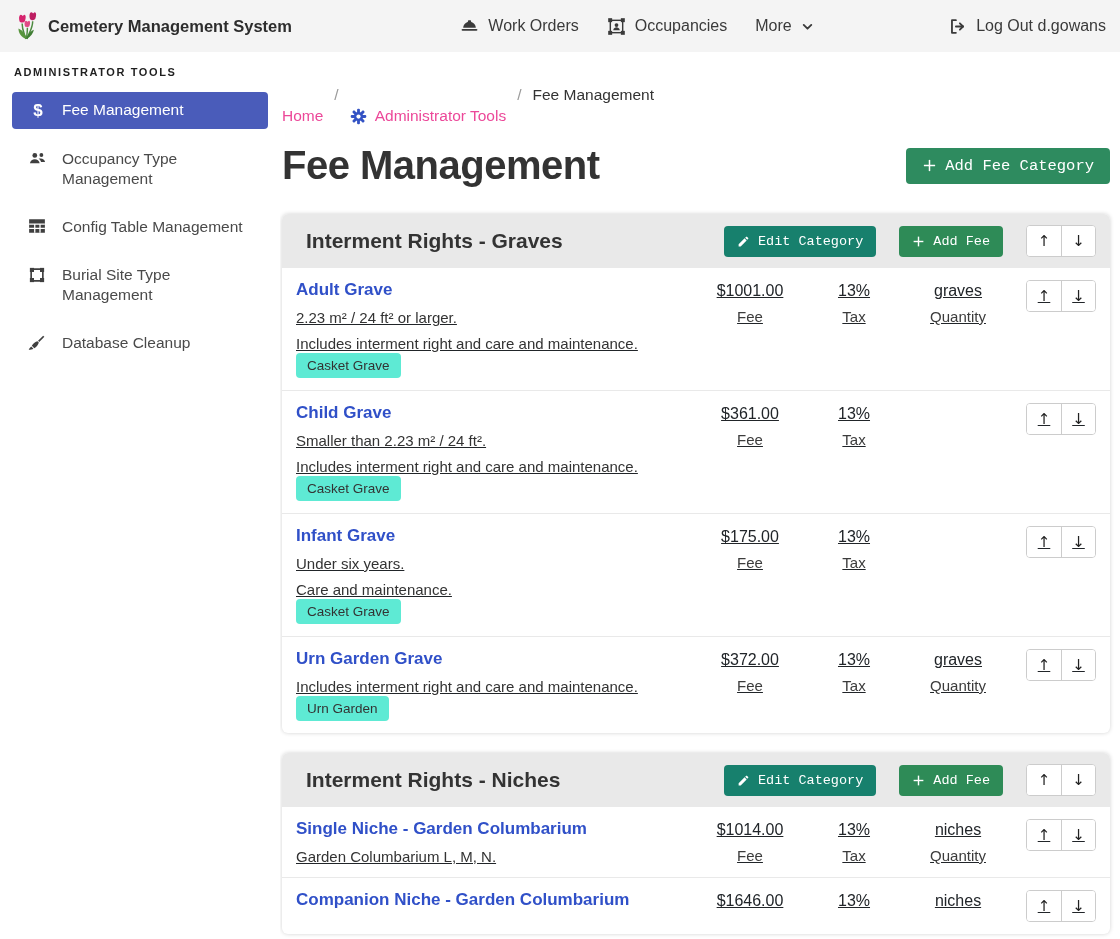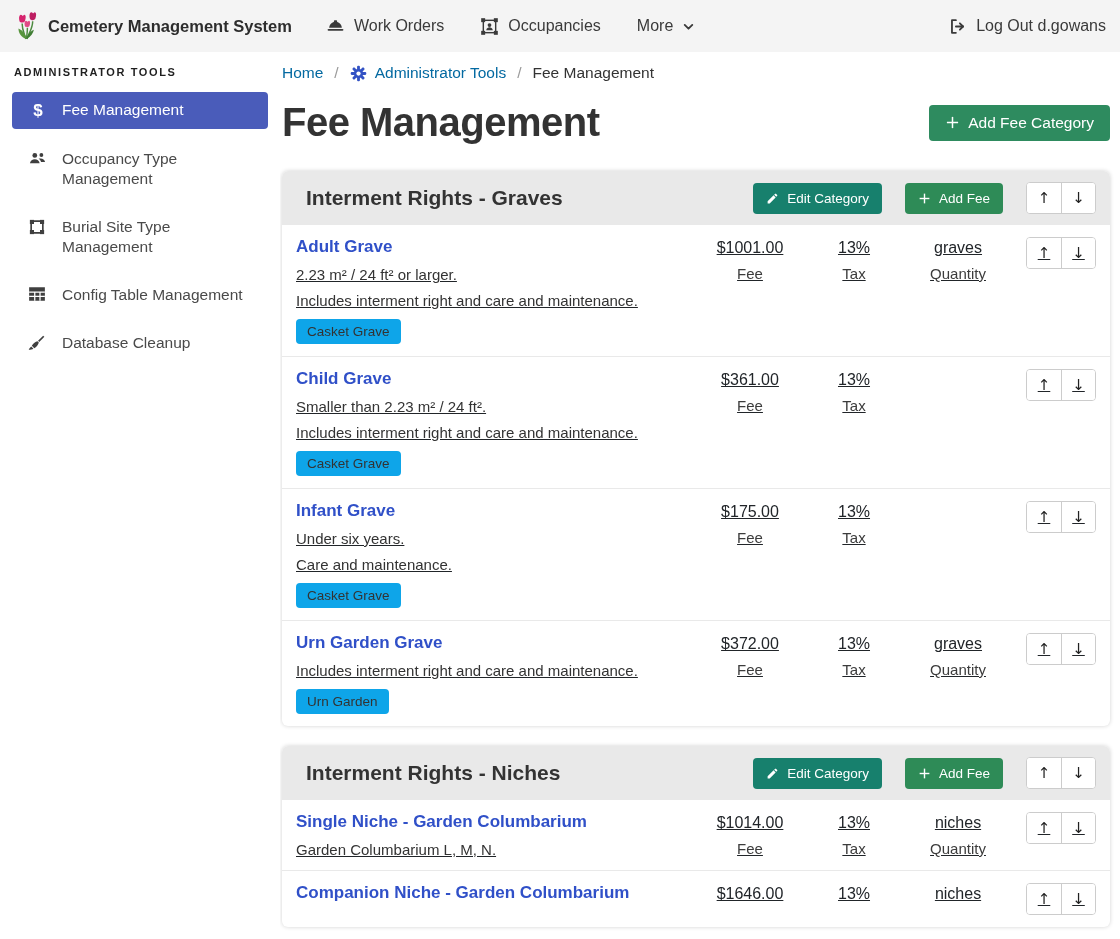--- a/index.html
+++ b/index.html
@@ -4,21 +4,21 @@
 <style>
   * { margin:0; padding:0; box-sizing:border-box; }
   html,body { width:1120px; height:939px; overflow:hidden; background:#fff;
     font-family:"Liberation Sans", sans-serif; color:#212529; }
 
   
   .navbar { height:52px; background:#f4f4f4; display:flex; align-items:center;
     padding:0 14px; }
   .brand { display:flex; align-items:center; gap:8px; }
   .brand-title { font-size:16.5px; font-weight:bold; color:#2d2d2d; }
-  .nav-links { display:flex; align-items:center; gap:36px; margin-left:34px; flex:1; }
+  .nav-links { display:flex; align-items:center; gap:28px; margin-left:34px; flex:1;justify-content:center; }
   .nav-link { display:flex; align-items:center; gap:9px; font-size:16px; color:#3a3a3a;
     cursor:pointer; text-decoration:none; }
   .nav-link svg { display:block; }
   .logout { display:flex; gap:9px; font-size:16px; color:#3a3a3a; cursor:pointer; }
 
   
   .page-wrap { display:flex; height:887px; }
   .sidebar { width:280px; padding:14px 12px 0 12px; flex-shrink:0; }
   .sidebar-heading { font-size:11px; font-weight:600; letter-spacing:1.6px; color:#1f1f1f;
     padding:0 2px; margin-bottom:14px; }
@@ -26,29 +26,29 @@
     font-size:15.5px; color:#4a4a4a; border-radius:4px; margin-bottom:12px; cursor:pointer;
     line-height:20px; }
   .side-item .s-icon { width:20px; text-align:center; flex-shrink:0; color:#3f3f3f; padding-top:1px; }
   .side-item.active { background:#4a5cba; color:#fff; }
   .side-item.active .s-icon { color:#fff; }
   .dollar-glyph { font-weight:bold; font-size:17px; }
 
   
   .main { flex:1; padding:12px 10px 0 2px; overflow:hidden; }
   .breadcrumb { display:flex; align-items:center; gap:11px; font-size:15.5px; margin-bottom:18px; }
-  .breadcrumb a { color:#0369a1; text-decoration:none; display:flex; align-items:center; gap:8px; }
+  .breadcrumb a { color:#ec4899; text-decoration:none; display:flex; align-items:center; gap:8px;margin-top:43px; }
   .crumb-sep { color:#9a9a9a; }
   .crumb-current { color:#333; }
 
   .title-row { display:flex; align-items:center; justify-content:space-between; margin-bottom:26px; }
   h1.page-title { font-size:40px; font-weight:600; color:#333; letter-spacing:-0.5px; }
 
   .btn { display:inline-flex; align-items:center; gap:8px; border:none; border-radius:4px;
-    color:#fff; cursor:pointer; font-family:Liberation Sans, sans-serif; }
+    color:#fff; cursor:pointer; font-family:Liberation Mono, monospace; }
   .btn-add-category { background:#2e8b5f; font-size:15.5px; padding:9px 16px; }
   .btn-teal  { background:#17806d; font-size:13.5px; padding:8px 13px;align-items:center; }
   .btn-green { background:#2e8b57; font-size:13.5px; padding:8px 13px; }
 
   .arrow-group { display:inline-flex; border:1px solid #ccc; border-radius:4px;
     background:#fff; overflow:hidden; }
   .arrow-btn { width:34px; height:30px; background:#fff; border:none; font-size:15px;
     color:#222; cursor:pointer; font-family:"DejaVu Sans", sans-serif; }
   .arrow-btn + .arrow-btn { border-left:1px solid #ccc; }
 
@@ -57,22 +57,22 @@
     background:#fff; }
   .card-header { display:flex; align-items:center; gap:23px; background:#e9e9e9;
     border-radius:6px 6px 0 0; padding:11px 14px 11px 24px; }
   .cat-title { flex:1; font-size:21px; font-weight:600; color:#333; }
 
   .fee-row { display:flex; align-items:flex-start; padding:12px 14px; border-bottom:1px solid #e9e9e9;text-decoration:underline; }
   .fee-row:last-child { border-bottom:none; }
   .fee-main { flex:1; min-width:0; }
   .fee-name { font-size:17px; font-weight:bold; color:#3050c8; text-decoration:none; display:inline-block; }
   .fee-desc { font-size:15px; color:#333; margin-top:9px; }
-  .badge { display:inline-block; background:#0ea5e9; color:#333; font-size:13.5px;
-    padding:5px 11px; border-radius:4px; margin-top:10px; }
+  .badge { display:inline-block; background:#5eead4; color:#333; font-size:13.5px;
+    padding:5px 11px; border-radius:4px; margin-top:1px; }
   .fee-col { width:104px; text-align:center; padding-top:2px; flex-shrink:0; }
   .fee-col .val { font-size:16px; color:#212529; }
   .fee-col .lbl { font-size:15px; color:#3c3c3c; margin-top:8px; }
   .row-arrows { width:86px; display:flex; justify-content:flex-end; flex-shrink:0; }
 
   .icon-svg { display:block; }
 </style>
 </head>
 <body>
 
@@ -155,39 +155,39 @@
           <path d="M2.2 17c.7-3.2 3.1-4.9 6.3-4.9s5.6 1.7 6.3 4.9z"></path>
           <circle cx="17" cy="6.4" r="2.5"></circle>
           <path d="M16 10.9c3 .1 5.2 1.7 5.8 4.6h-5.2c-.5-1.9-1.6-3.4-3.2-4.2.8-.3 1.7-.4 2.6-.4z"></path>
         </svg>
       </span>
       <span>Occupancy Type Management</span>
     </div>
 
     <div class="side-item">
       <span class="s-icon">
+        <svg class="icon-svg" width="18" height="16" viewBox="0 0 24 21" fill="#3f3f3f">
+          <path d="M1.5 1.5h21v18h-21z"></path>
+          <path d="M1.5 8h21M9 8v11.5M16 8v11.5M1.5 13.8h21" stroke="#fff" stroke-width="1.7"></path>
+        </svg>
+      </span>
+      <span>Config Table Management</span>
+    </div>
+
+    <div class="side-item">
+      <span class="s-icon">
         <svg class="icon-svg" width="18" height="18" viewBox="0 0 24 24" fill="#3f3f3f">
           <rect x="2.5" y="2.5" width="5.5" height="5.5"></rect>
             <rect x="16" y="2.5" width="5.5" height="5.5"></rect>
           <rect x="2.5" y="16" width="5.5" height="5.5"></rect>
             <rect x="16" y="16" width="5.5" height="5.5"></rect>
           <path d="M8 4.2h8M8 19.8h8M4.2 8v8M19.8 8v8" stroke="#3f3f3f" stroke-width="2.2"></path>
         </svg>
       </span>
       <span>Burial Site Type Management</span>
-    </div>
-
-    <div class="side-item">
-      <span class="s-icon">
-        <svg class="icon-svg" width="18" height="16" viewBox="0 0 24 21" fill="#3f3f3f">
-          <path d="M1.5 1.5h21v18h-21z"></path>
-          <path d="M1.5 8h21M9 8v11.5M16 8v11.5M1.5 13.8h21" stroke="#fff" stroke-width="1.7"></path>
-        </svg>
-      </span>
-      <span>Config Table Management</span>
     </div>
 
     <div class="side-item">
       <span class="s-icon">
         <svg class="icon-svg" width="18" height="18" viewBox="0 0 24 24" fill="#3f3f3f">
           <path d="M20.2 2.2l1.6 1.6-6.8 6.8-1.6-1.6z"></path>
           <path d="M12.6 9.6l1.8 1.8c-.7 2.5-2.4 5.6-6 7.5l-3.3-3.3c1.9-3.6 5-5.3 7.5-6z"></path>
           <path d="M4.3 16.8l2.9 2.9c-1.6.9-3.8 1.4-6.2 1.4.6-1.7 2-3.3 3.3-4.3z"></path>
         </svg>
       </span>

